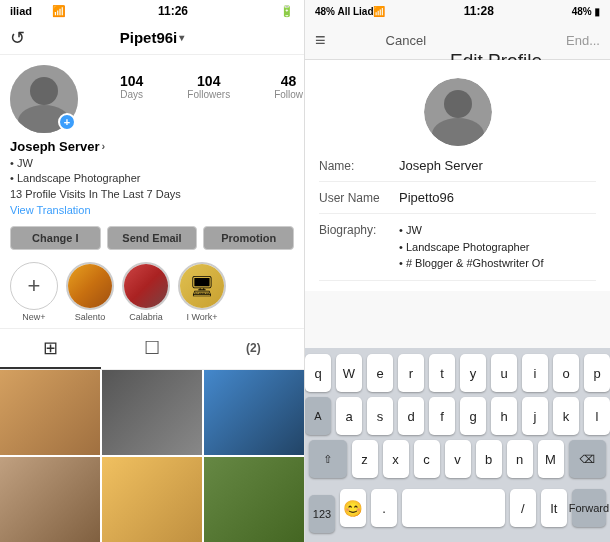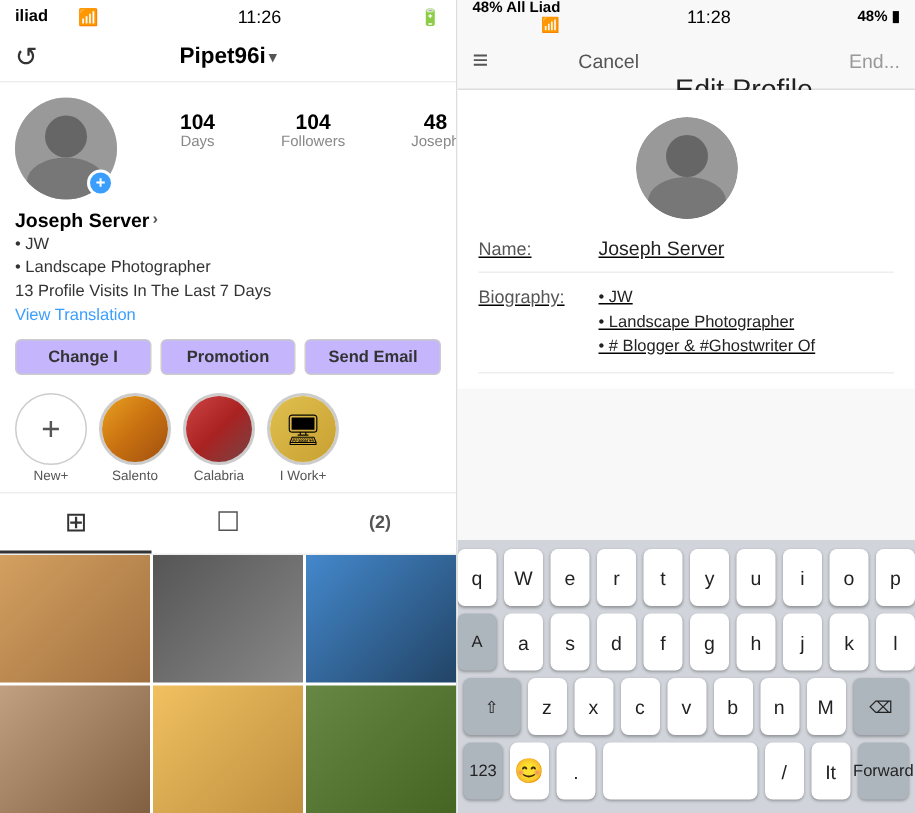--- a/index.html
+++ b/index.html
@@ -27,21 +27,21 @@
     .status-bar-left {
       display: flex;
       align-items: center;
       justify-content: space-between;
       padding: 4px 10px;
       height: 22px;
       font-size: 11px;
       font-weight: 600;
     }
     .status-left-icons { display: flex; align-items: center; gap: 20px; }
-    .status-time { font-size: 12px; font-weight: 400; }
+    .status-time { font-size: 12px; font-weight: 700; }
 
     
     .nav-bar-left {
       display: flex;
       align-items: center;
       justify-content: center;
       padding: 6px 10px;
       border-bottom: 1px solid #eee;
       position: relative;
       height: 38px;
@@ -152,21 +152,21 @@
       gap: 6px;
       padding: 6px 10px;
     }
     .action-btn {
       flex: 1;
       padding: 5px 4px;
       font-size: 11px;
       font-weight: 600;
       border: 1px solid #ccc;
       border-radius: 4px;
-      background: #c4b5fd;
+      background: #a3a3a3;
       text-align: center;
       cursor: pointer;
       color: #333;
     }
 
     
     .stories-row {
       display: flex;
       gap: 8px;
       padding: 6px 10px;
@@ -264,21 +264,21 @@
     .status-bar-right {
       display: flex;
       align-items: center;
       justify-content: space-between;
       padding: 4px 10px;
       height: 22px;
       font-size: 11px;
       font-weight: 600;
       background: #f8f8f8;
     }
-    .status-right-left { display: flex; gap: 0; align-items: flex-end; font-size: 10px; flex-direction: column; }
+    .status-right-left { display: flex; gap: 0; align-items: flex-start; font-size: 10px; }
     .status-right-right { display: flex; gap: 4px; align-items: center; font-size: 10px; }
 
     
     .nav-bar-right {
       display: flex;
       align-items: center;
       justify-content: space-between;
       padding: 4px 10px;
       border-bottom: 1px solid #ddd;
       height: 38px;
@@ -312,21 +312,20 @@
     }
 
     
     .form-fields { padding: 0 4px; }
     .field-row {
       display: flex;
       align-items: flex-start;
       padding: 8px 0;
       border-bottom: 1px solid #eee;
       gap: 8px;
-      text-decoration: underline;
     }
     .field-label {
       font-size: 12px;
       color: #555;
       width: 72px;
       flex-shrink: 0;
       padding-top: 1px;
     }
     .field-value {
       font-size: 13px;
@@ -384,20 +383,21 @@
       max-width: 60px;
     }
     .kb-bottom-row {
       display: flex;
       gap: 5px;
       align-items: center;
       justify-content: center;
     }
     .kb-key.num {
       max-width: 34px;
+      margin-top: 12px;
     }
     .kb-key.emoji-key {
       font-size: 16px;
     }
   </style>
 </head>
 <body>
 
 <div class="left-panel">
 
@@ -429,42 +429,42 @@
       <div class="stat-item">
         <div class="stat-number">104</div>
         <div class="stat-label">Days</div>
       </div>
       <div class="stat-item">
         <div class="stat-number">104</div>
         <div class="stat-label">Followers</div>
       </div>
       <div class="stat-item">
         <div class="stat-number">48</div>
-        <div class="stat-label">Joseph</div>
+        <div class="stat-label">Follow</div>
       </div>
     </div>
   </div>
 
   <div class="profile-info">
     <div class="profile-name">
       <span>Joseph Server</span>
       <span class="verified-icon">›</span>
     </div>
     <div class="profile-bio">
       <div>• JW</div>
       <div>• Landscape Photographer</div>
       <div>13 Profile Visits In The Last 7 Days</div>
     </div>
     <div class="view-translation">View Translation</div>
   </div>
 
   <div class="action-buttons">
     <button class="action-btn">Change I</button>
+    <button class="action-btn">Send Email</button>
     <button class="action-btn">Promotion</button>
-    <button class="action-btn">Send Email</button>
   </div>
 
   <div class="stories-row">
     <div class="story-add">
       <div class="story-add-circle">+</div>
       <span class="story-label">New+</span>
     </div>
     <div class="story-item">
       <div class="story-circle">
         <div class="story-thumb-salento"></div>
@@ -529,20 +529,24 @@
     <div class="edit-avatar-row">
       <div class="edit-avatar-circle">
         <div class="avatar-person" style="width:68px;height:68px;border-radius:50%;"></div>
       </div>
     </div>
 
     <div class="form-fields">
       <div class="field-row">
         <span class="field-label">Name:</span>
         <span class="field-value">Joseph Server</span>
+      </div>
+      <div class="field-row">
+        <span class="field-label">User Name</span>
+        <span class="field-value">Pipetto96</span>
       </div>
       <div class="field-row">
         <span class="field-label">Biography:</span>
         <div class="field-value bio">
           <div>• JW</div>
           <div>• Landscape Photographer</div>
           <div>• # Blogger &amp; #Ghostwriter Of</div>
         </div>
       </div>
     </div>

